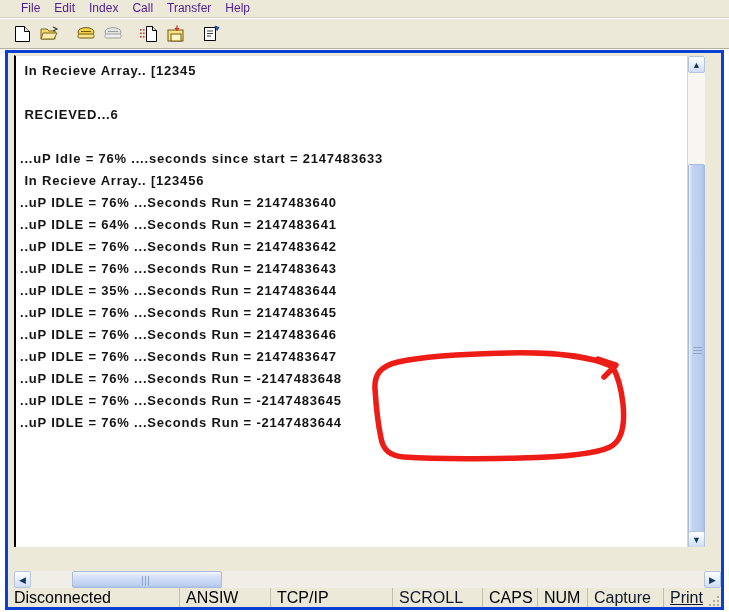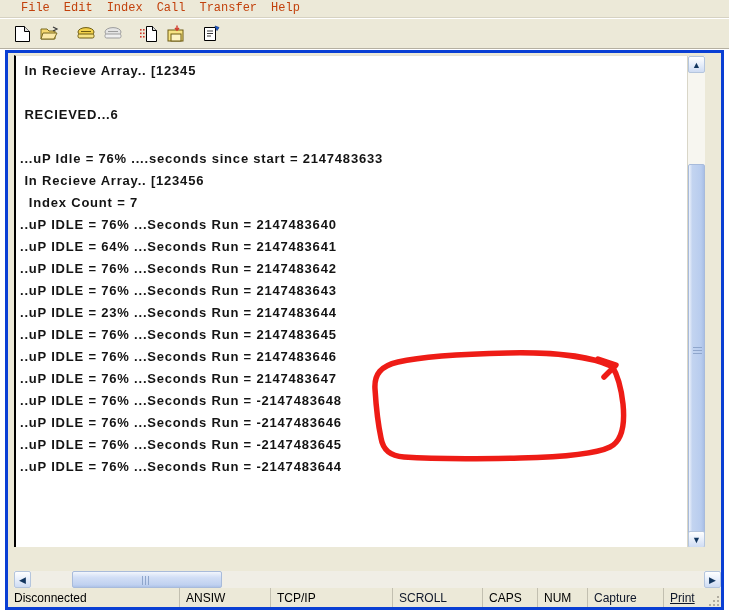--- a/index.html
+++ b/index.html
@@ -31,23 +31,23 @@
     width: 729px;
     height: 18px;
     background: #ece9d8;
     display: flex;
     align-items: center;
     padding-left: 14px;
     box-sizing: border-box;
     border-bottom: 1px solid #d6d2c2;
   }
   .menubar .menu-item {
-    font-family: Liberation Mono, monospace;
+    font-family: Liberation Sans, sans-serif;
     font-size: 12px;
-    color: #c2410c;
+    color: #4c1d95;
     padding: 1px 7px 2px 7px;
     line-height: 14px;
     white-space: nowrap;
     cursor: default;
   }
 
   
   .toolbar {
     position: absolute;
     left: 0; top: 19px;
@@ -218,21 +218,21 @@
     border-top: none;
     box-sizing: border-box;
     display: flex;
     align-items: stretch;
   }
   .status-cell {
     display: flex;
     align-items: center;
     padding-left: 6px;
     font-family: "Liberation Sans", sans-serif;
-    font-size: 12px;
+    font-size: 16px;
     color: #000000;
     border-right: 1px solid #c2bfb0;
     box-sizing: border-box;
     white-space: nowrap;
   }
   .status-cell.dim { color: #0f172a; }
   .status-cell.last { border-right: none; text-decoration: underline; }
 
   
   .annotation {
@@ -334,31 +334,29 @@
 
       <div class="client">
 
         <div class="term">
           <div class="term-line"> In Recieve Array.. [12345</div>
           <div class="term-line"></div>
           <div class="term-line"> RECIEVED...6</div>
           <div class="term-line"></div>
           <div class="term-line">...uP Idle = 76% ....seconds since start = 2147483633</div>
           <div class="term-line"> In Recieve Array.. [123456</div>
-          <div class="term-line">  Index Count = 7</div>
           <div class="term-line">..uP IDLE = 76% ...Seconds Run = 2147483640</div>
           <div class="term-line">..uP IDLE = 64% ...Seconds Run = 2147483641</div>
           <div class="term-line">..uP IDLE = 76% ...Seconds Run = 2147483642</div>
           <div class="term-line">..uP IDLE = 76% ...Seconds Run = 2147483643</div>
-          <div class="term-line">..uP IDLE = 23% ...Seconds Run = 2147483644</div>
+          <div class="term-line">..uP IDLE = 35% ...Seconds Run = 2147483644</div>
           <div class="term-line">..uP IDLE = 76% ...Seconds Run = 2147483645</div>
           <div class="term-line">..uP IDLE = 76% ...Seconds Run = 2147483646</div>
           <div class="term-line">..uP IDLE = 76% ...Seconds Run = 2147483647</div>
           <div class="term-line">..uP IDLE = 76% ...Seconds Run = -2147483648</div>
-          <div class="term-line">..uP IDLE = 76% ...Seconds Run = -2147483646</div>
           <div class="term-line">..uP IDLE = 76% ...Seconds Run = -2147483645</div>
           <div class="term-line">..uP IDLE = 76% ...Seconds Run = -2147483644</div>
         </div>
 
         <div class="vsb">
           <div class="sb-arrow top">
             <span>▲</span>
           </div>
           <div class="vsb-track"></div>
           <div class="vsb-thumb">

